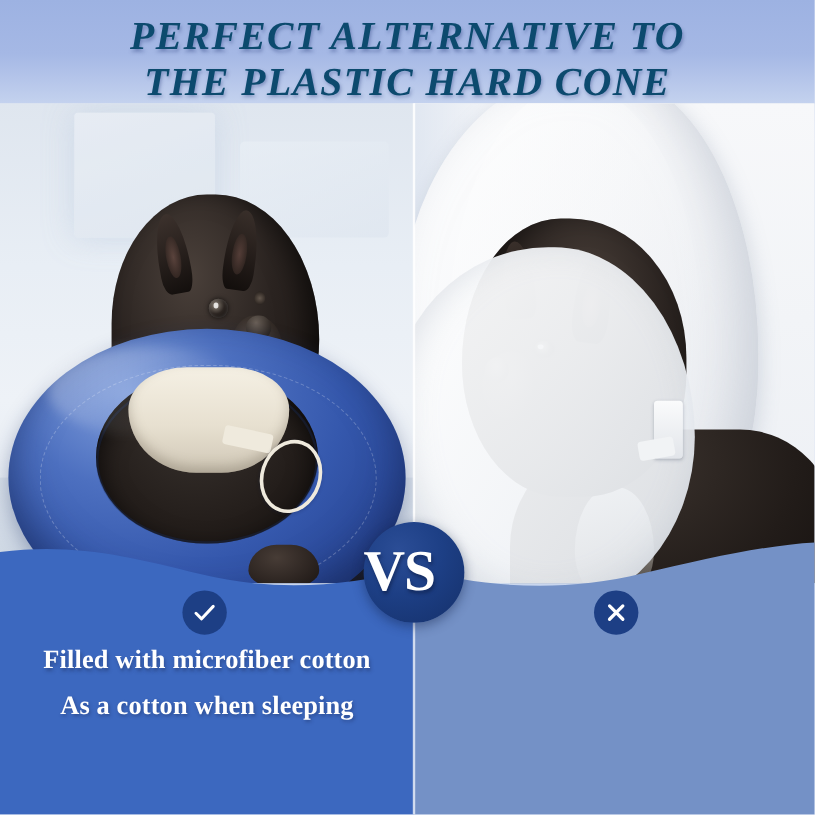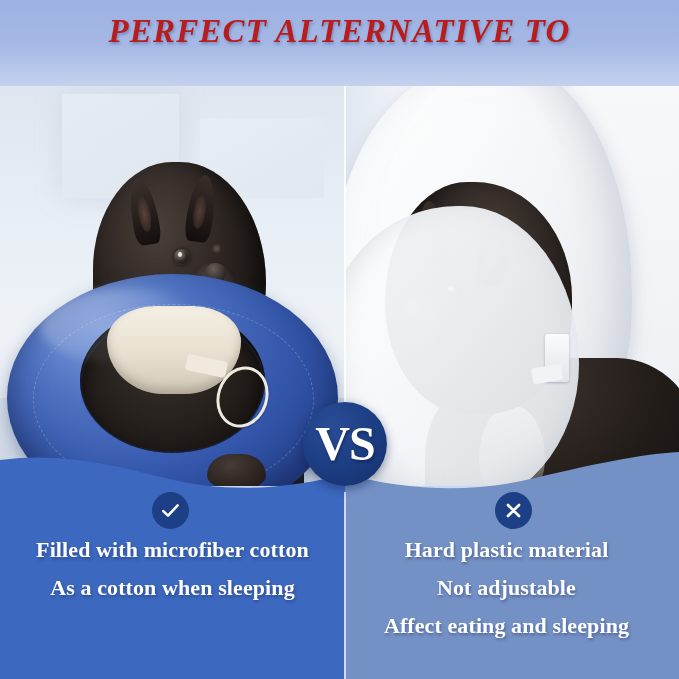--- a/index.html
+++ b/index.html
@@ -13,21 +13,21 @@
     background:#c9d6ee;
   }
 
   
   .header-bg{
     position:absolute;left:0;top:0;width:679px;height:118px;
     background:linear-gradient(180deg,#9db2e2 0%,#a5b8e5 38%,#c3d1ee 72%,#dfe7f6 100%);
   }
   .headline{
     position:absolute;left:0;top:12px;width:679px;
-    text-align:center;color:#b91c1c;
+    text-align:center;color:#0c4a6e;
     font-family:"Liberation Serif", serif;
     font-weight:bold;font-style:italic;
     font-size:33px;line-height:38px;letter-spacing:1.2px;
     text-shadow:1px 2px 3px rgba(60,80,140,.45);
   }
   .headline .l2{display:block;}
 
   
   .photos{
     position:absolute;left:0;top:86px;width:679px;height:400px;
@@ -306,42 +306,43 @@
     font-weight:bold;font-size:22px;line-height:38px;
     text-shadow:1px 2px 3px rgba(28,45,90,.45);
     letter-spacing:.1px;
   }
   .bullets-left{left:0;top:531px;}
   .bullets-right{left:334px;top:531px;width:345px;}
   .bullets div{white-space:nowrap;}
 
   
   .vs{
-    position:absolute;left:303px;top:402px;width:84px;height:84px;
+    position:absolute;left:303px;top:435px;width:84px;height:84px;
     border-radius:50%;
     background:radial-gradient(circle at 35% 28%,#2b4d96 0%,#1d3f85 45%,#15306a 100%);
     box-shadow:0 3px 10px rgba(15,30,70,.45);
-    display:flex;align-items:center;justify-content:center;
+    display:flex;align-items:center;justify-content:flex-start;
   }
   .vs span{
     color:#ffffff;
     font-family:"Liberation Serif", serif;
     font-weight:bold;font-size:48px;line-height:48px;
     letter-spacing:-1px;
     text-shadow:1px 2px 3px rgba(10,22,55,.5);
   }
 </style>
 </head>
 <body>
 
 <div id="poster">
 
   <div class="header-bg"></div>
   <div class="headline">
     <span>PERFECT ALTERNATIVE TO</span>
+    <span class="l2">THE PLASTIC HARD CONE</span>
   </div>
 
   <div class="photos">
 
     <div class="photo photo-left">
       <div class="room-l">
         <div class="wall-tile"></div>
         <div class="wall-tile2"></div>
         <div class="floor-l"></div>
       </div>
@@ -409,23 +410,18 @@
   <div class="badge badge-x">
     <svg width="19" height="19" viewBox="0 0 24 24" aria-hidden="true">
       <path d="M5 5 L19 19 M19 5 L5 19" fill="none" stroke="#ffffff" stroke-width="3.4" stroke-linecap="round"></path>
     </svg>
   </div>
 
   <div class="bullets bullets-left">
     <div>Filled with microfiber cotton</div>
     <div>As a cotton when sleeping</div>
   </div>
-  <div class="bullets bullets-right">
-    <div>Hard plastic material</div>
-    <div>Not adjustable</div>
-    <div>Affect eating and sleeping</div>
-  </div>
 
   <div class="vs">
     <span>VS</span>
   </div>
 
 </div>
 
 </body></html>

